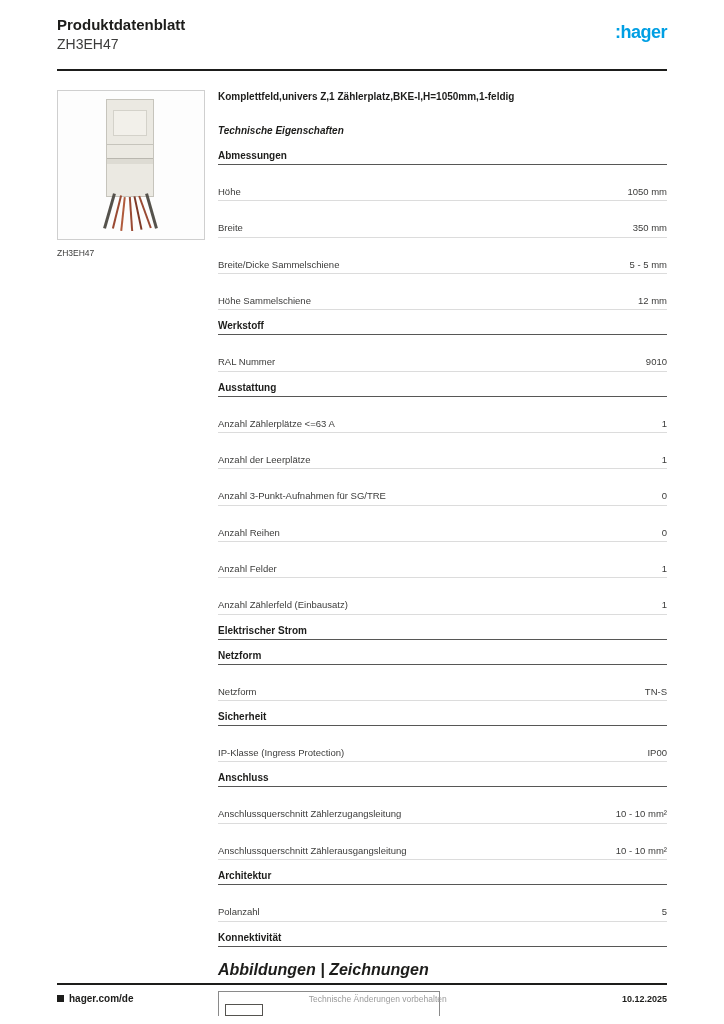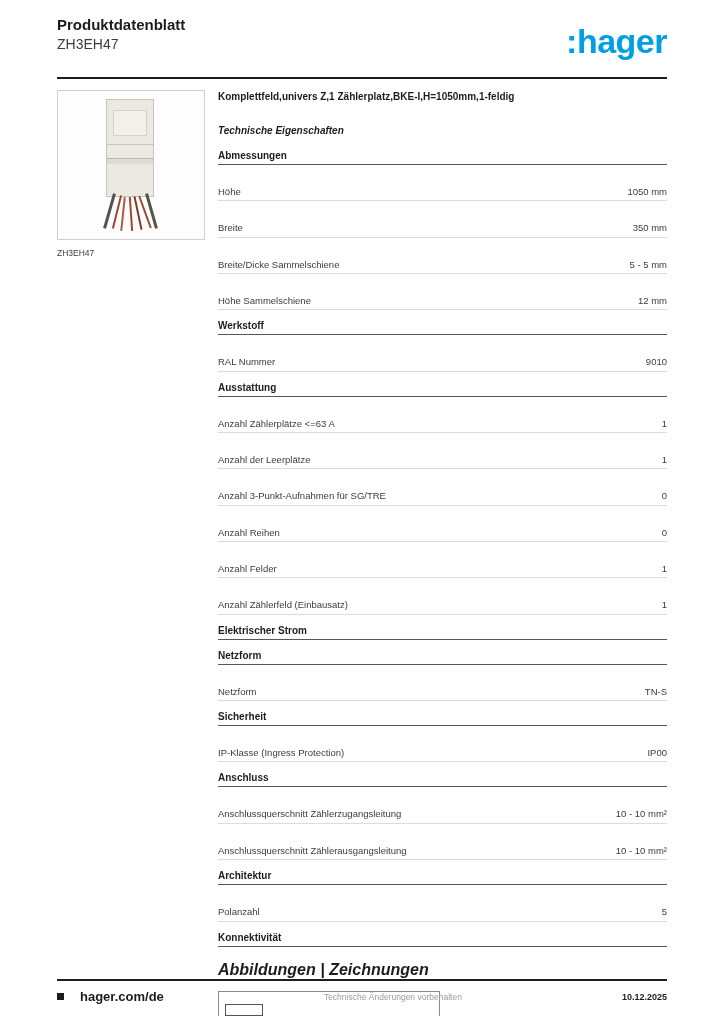--- a/index.html
+++ b/index.html
@@ -6,21 +6,21 @@
   html,body { background:#ffffff; }
   body { font-family:"Liberation Sans","DejaVu Sans",sans-serif; color:#3c3c3b; }
   .page { position:relative; width:724px; height:1016px; background:#fff; overflow:hidden; }
 
   
   .header { position:absolute; top:16px; left:57px; right:57px;
             display:flex; justify-content:space-between; align-items:flex-start;
             border-bottom:2px solid #1d1d1b; padding-bottom:16px; }
   .doc-type { font-size:15px; font-weight:bold; color:#1d1d1b; line-height:1.25; }
   .product-code { font-size:14px; color:#3c3c3b; line-height:1.3; }
-  .logo { font-size:34px; font-weight:bold; letter-spacing:-0.5px; margin-top:6px; }
+  .logo { font-size:18px; font-weight:bold; letter-spacing:-0.5px; margin-top:6px; }
 
   
   .content { position:absolute; top:90px; left:57px; right:57px; display:flex; gap:13px; }
 
   .left-col { width:148px; flex:0 0 148px; }
   .image-box { width:148px; height:150px; border:1px solid #cfcfcf; position:relative; background:#fdfdfd; overflow:hidden; }
   .cab-body { position:absolute; left:48px; top:8px; width:48px; height:98px; background:#ebe9e2; border:1px solid #c6c4bc; }
   .cab-seam1 { position:absolute; left:0; right:0; top:44px; border-top:1px solid #c6c4bc; }
   .cab-seam2 { position:absolute; left:0; right:0; top:58px; border-top:1px solid #b9b7af; background:#dddbd3; height:6px; }
   .cab-panel { position:absolute; left:6px; top:10px; width:34px; height:26px; background:#f2f0ea; border:1px solid #d4d2ca; }
@@ -61,21 +61,21 @@
   .d-kbox  { left:6px;  top:107px; width:20px; height:22px; display:flex; align-items:center; justify-content:center;
              font-size:12px; font-weight:bold; color:#1d1d1b; }
   .d-kside { left:32px; top:107px; width:24px; height:22px; }
   .d-louvers { position:absolute; left:6px; top:177px; width:46px; height:52px;
                background:repeating-linear-gradient(to bottom, #55534f 0, #55534f 1px, transparent 1px, transparent 8px); }
 
   
   .footer { position:absolute; left:57px; right:57px; bottom:12px;
             border-top:2px solid #1d1d1b; padding-top:8px;
             display:flex; justify-content:space-between; align-items:center; }
-  .footer-left { display:flex; align-items:center; gap:16px; font-size:13px; font-weight:bold; color:#1d1d1b; text-decoration:none; }
+  .footer-left { display:flex; align-items:center; gap:5px; font-size:10px; font-weight:bold; color:#1d1d1b; text-decoration:none; }
   .footer-square { width:7px; height:7px; background:#1d1d1b; display:inline-block; }
   .footer-center { font-size:8.5px; color:#9b9b9b; }
   .footer-right { font-size:9px; font-weight:bold; color:#1d1d1b; }
 </style>
 </head>
 <body>
 
 <div class="page">
 
   <div class="header">

